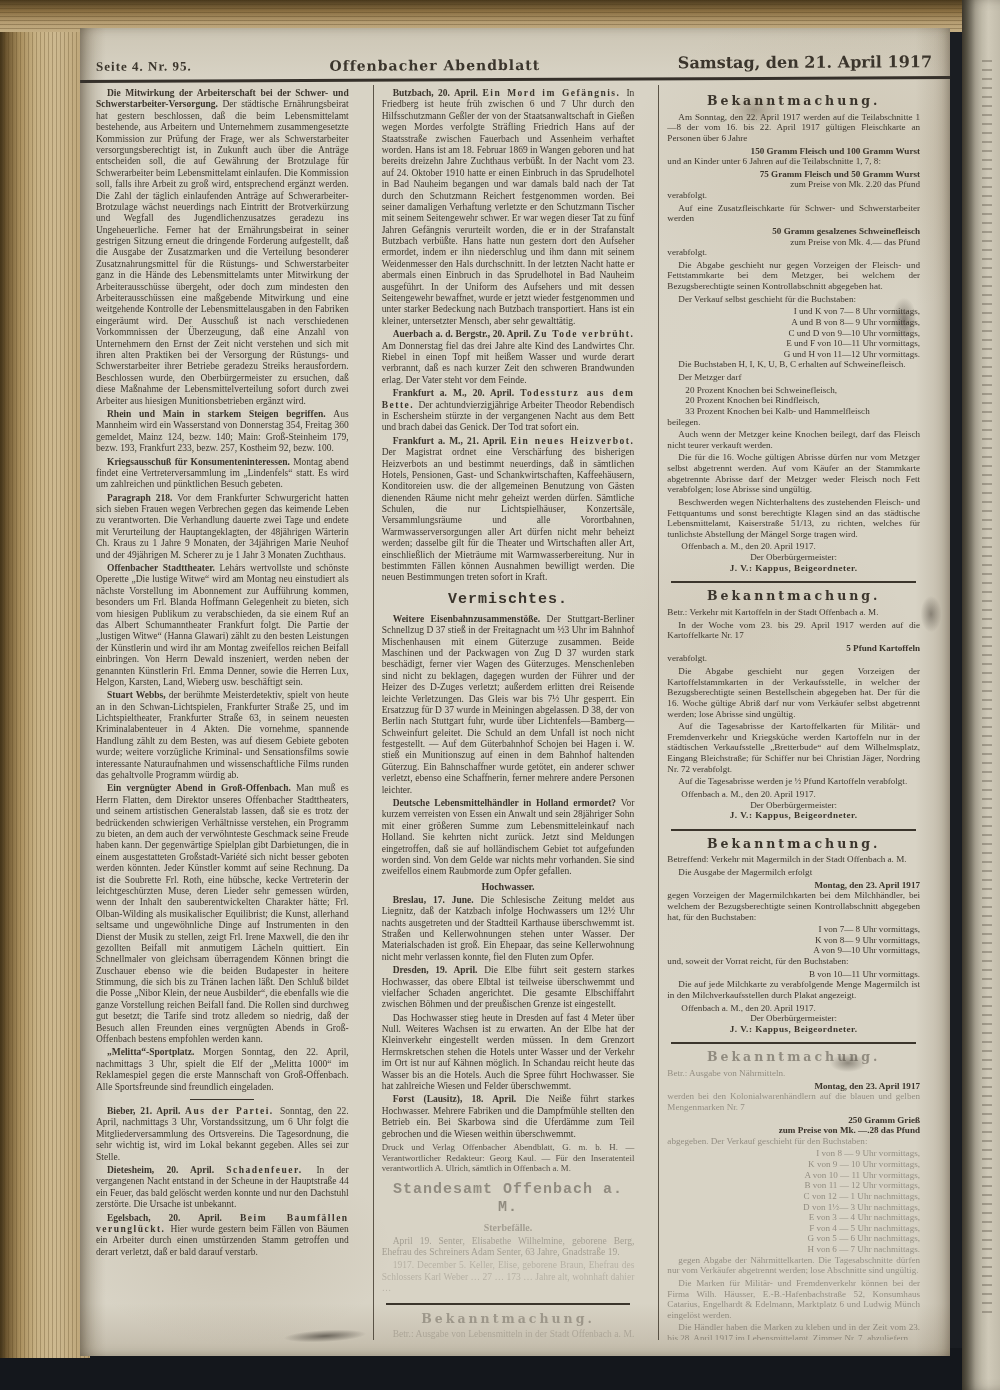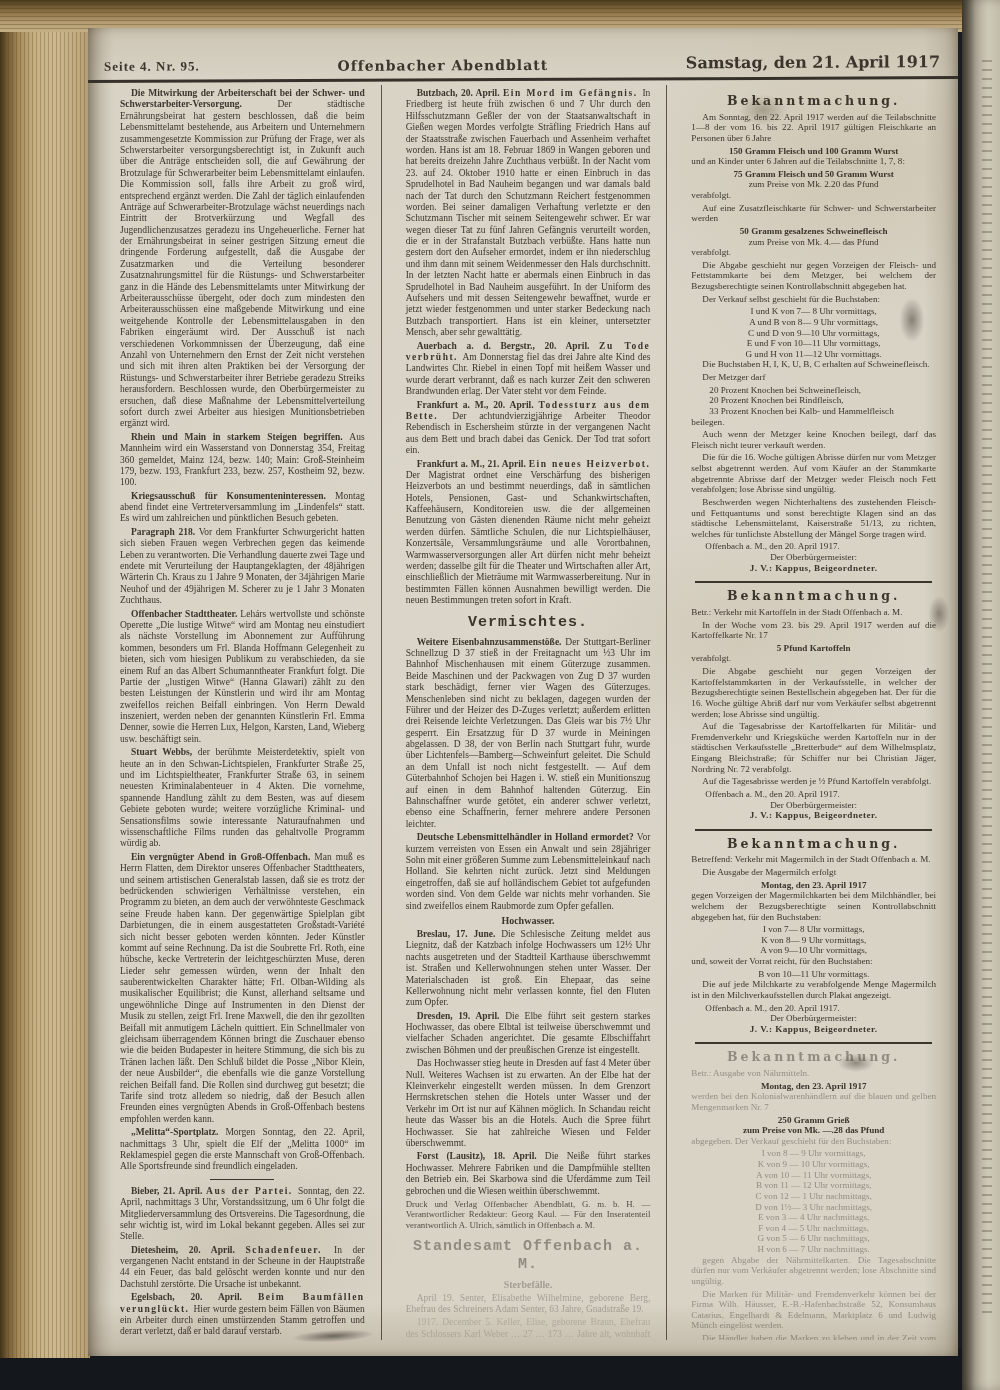--- a/index.html
+++ b/index.html
@@ -16,52 +16,52 @@
   .stack-top:after{content:"";position:absolute;inset:0;
     background:repeating-linear-gradient(180deg,rgba(70,52,22,.3) 0 1px,transparent 1px 4px);}
   
   .next-page{position:absolute;right:0;top:0;width:38px;height:1390px;
     background:linear-gradient(90deg,#6f6a5c 0%,#b8b2a1 35%,#cfc9b8 70%,#c2bcab 100%);
     box-shadow:inset 14px 0 16px -8px rgba(35,30,20,.85);}
   .next-page:after{content:"";position:absolute;left:20px;top:60px;width:10px;height:1260px;
     background:repeating-linear-gradient(180deg,rgba(60,52,40,.30) 0 2px,transparent 2px 9px);}
   .table-bg{position:absolute;left:0;bottom:0;width:100%;height:42px;background:#14171c;}
   
-  .paper{position:absolute;left:88px;top:28px;width:870px;height:1328px;
+  .paper{position:absolute;left:80px;top:28px;width:870px;height:1328px;
     background-color:#d8d3c5;
     background-image:
       radial-gradient(ellipse 340px 240px at 88% 10%,rgba(150,125,80,.14),transparent 65%),
       radial-gradient(ellipse 280px 180px at 75% 46%,rgba(140,115,75,.10),transparent 65%),
       radial-gradient(ellipse 260px 160px at 18% 92%,rgba(120,100,70,.12),transparent 60%),
       radial-gradient(ellipse 600px 800px at 45% 45%,rgba(255,255,248,.06),transparent 70%),
       linear-gradient(90deg,rgba(90,70,40,.22) 0,transparent 3%,transparent 96%,rgba(90,70,40,.20) 100%),
       linear-gradient(180deg,rgba(120,100,60,.12) 0,transparent 4%,transparent 96%,rgba(90,70,40,.18) 100%);
     box-shadow:inset 10px 0 18px -10px rgba(50,38,20,.7),inset -8px 0 14px -8px rgba(50,38,20,.5);
     color:#3b352c;}
   .smudge{position:absolute;pointer-events:none;}
   .header{position:relative;display:flex;align-items:flex-end;justify-content:space-between;
     padding:26px 18px 5px 16px;border-bottom:3px solid #35302a;transform:rotate(-0.25deg);}
   .hd-left{font-size:13px;font-weight:bold;letter-spacing:1px;}
   .hd-center{font-size:14px;font-weight:bold;font-family:"DejaVu Serif",serif;letter-spacing:1px;}
   .hd-right{font-size:16px;font-weight:bold;font-family:"DejaVu Serif",serif;}
   .columns{display:flex;padding:4px 6px 0 8px;}
-  .col{width:272px;padding:3px 16px 0 8px;height:1252px;overflow:hidden;
-    text-align:justify;font-size:9.5px;line-height:1.2;margin-left:16px;}
+  .col{width:272px;padding:3px 24px 0 8px;height:1252px;overflow:hidden;
+    text-align:justify;font-size:9.5px;line-height:1.2;}
   .col.c1,.col.c2{border-right:1px solid rgba(60,52,40,.8);}
   .col.c3{font-size:9.1px;line-height:1.17;}
   .col p{margin:0 0 2px 0;text-indent:11px;}
   .col p.noind{text-indent:0;}
   .lead{font-weight:bold;}
   .sp{font-weight:bold;letter-spacing:1.5px;}
   .h1{font-family:Liberation Mono, monospace;font-weight:bold;text-align:center;font-size:15px;
     margin:7px 0 5px 0;letter-spacing:1px;}
   .h2{font-weight:bold;text-align:center;font-size:12.5px;letter-spacing:3px;margin:6px 0 3px 0;
     font-family:"DejaVu Serif",serif;}
   .h3{font-weight:bold;text-align:center;font-size:10px;margin:3px 0 2px 0;}
-  .cline{text-align:center;text-indent:0 !important;margin:0;}
+  .cline{text-align:right;text-indent:0 !important;margin:0;}
   .cline.b{font-weight:bold;}
   .sigplace{text-indent:14px;margin:2px 0 0 0;}
   .sigline{text-align:center;margin:0;}
   .sigline.b{font-weight:bold;letter-spacing:.5px;}
   .rule{border-top:2.5px solid #3b352c;margin:8px 4px 6px 4px;}
   .shortrule{width:64px;border-top:1px solid #3b352c;margin:6px auto;}
   .imprint{font-size:8.8px;opacity:.85;}
   .faded{opacity:.34;}
   .faded2{opacity:.22;}
   .ghost{opacity:.45;}

